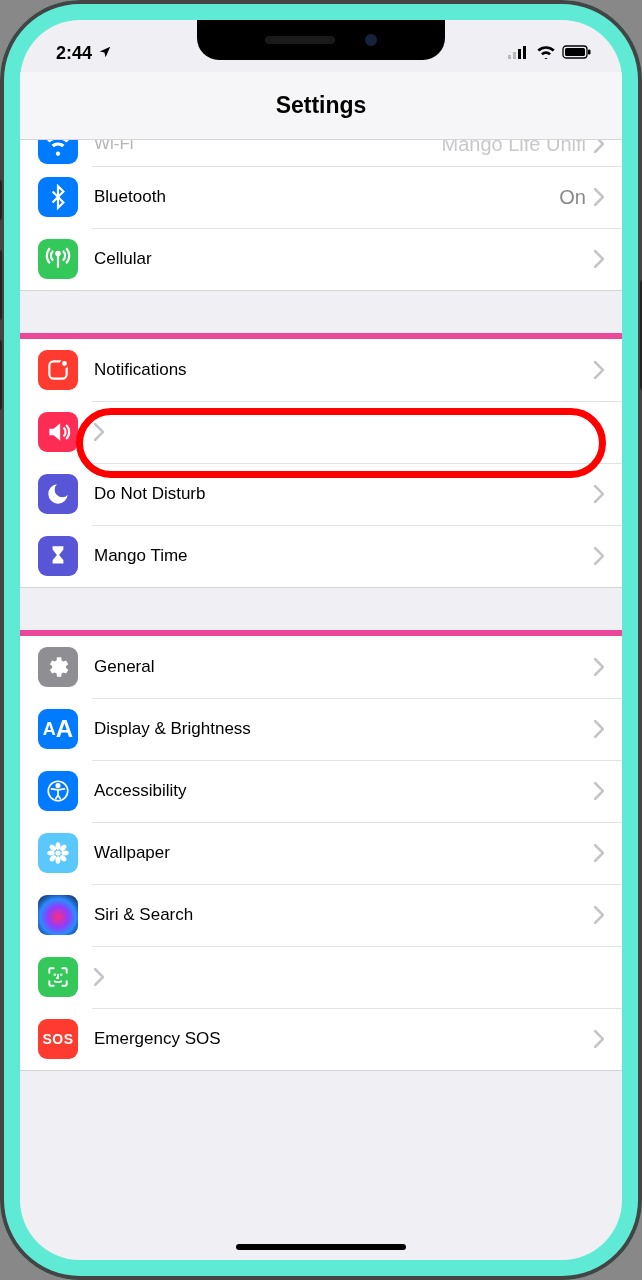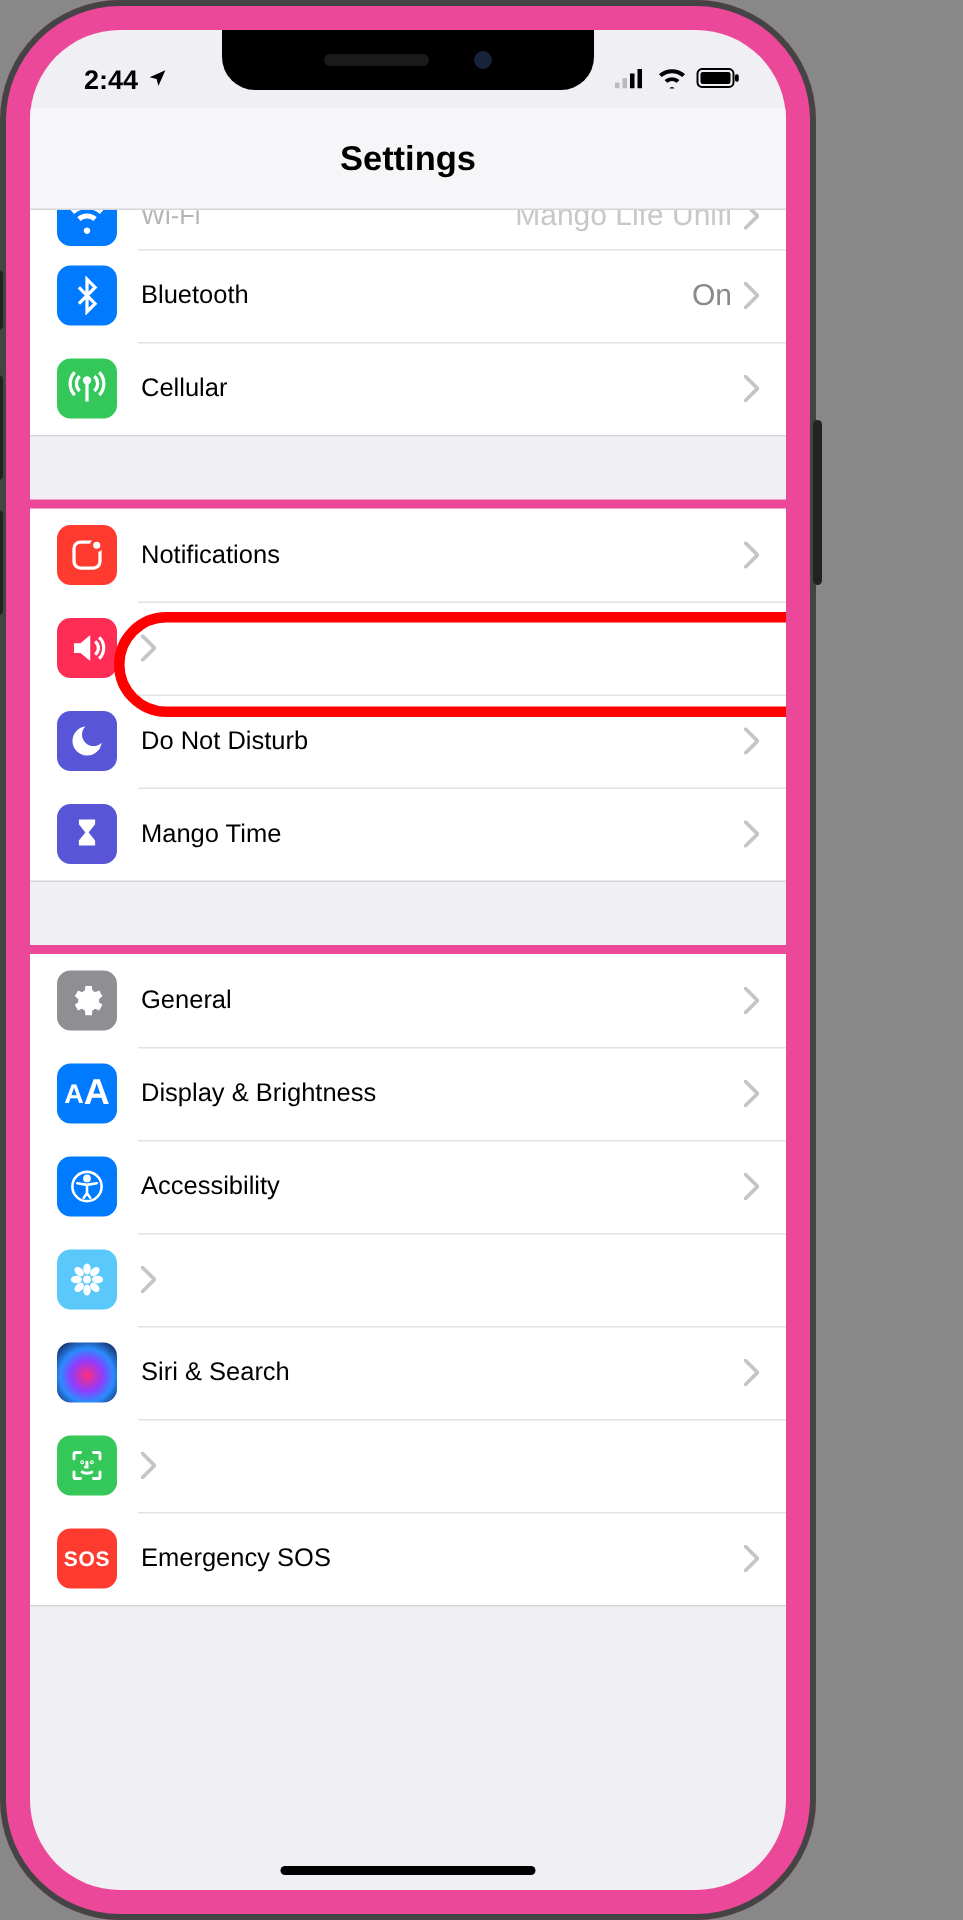--- a/index.html
+++ b/index.html
@@ -8,22 +8,22 @@
     background: #888;
     width: 642px;
     height: 1280px;
     position: relative;
     overflow: hidden;
   }
   
   .device {
     position: absolute;
     left: 0; top: 0;
-    width: 544px; height: 1280px;
-    background: #ec4899;
+    width: 642px; height: 1280px;
+    background: #5eead4;
     border-radius: 80px;
     box-shadow: inset 0 0 0 4px #444;
     padding: 20px;
   }
   .screen {
     width: 100%;
     height: 100%;
     background: #efeff4;
     border-radius: 60px;
     overflow: hidden;
@@ -367,20 +367,21 @@
                   <ellipse cx="12" cy="18.5" rx="2.3" ry="3.4"></ellipse>
                   <ellipse cx="5.5" cy="12" rx="3.4" ry="2.3"></ellipse>
                   <ellipse cx="18.5" cy="12" rx="3.4" ry="2.3"></ellipse>
                   <ellipse cx="7.2" cy="7.2" rx="2.3" ry="3.4" transform="rotate(-45 7.2 7.2)"></ellipse>
                   <ellipse cx="16.8" cy="16.8" rx="2.3" ry="3.4" transform="rotate(-45 16.8 16.8)"></ellipse>
                   <ellipse cx="16.8" cy="7.2" rx="2.3" ry="3.4" transform="rotate(45 16.8 7.2)"></ellipse>
                   <ellipse cx="7.2" cy="16.8" rx="2.3" ry="3.4" transform="rotate(45 7.2 16.8)"></ellipse>
                 </g>
               </svg>
           </span>
+          <span class="label">Wallpaper</span>
           <span class="chevron">
               <svg width="10" height="18" viewBox="0 0 10 18">
                 <path d="M1 1 L9 9 L1 17" stroke="#c5c5c9" stroke-width="2.5" fill="none" stroke-linecap="round"></path>
               </svg>
             </span>
         </div>
         <div class="row">
           <span class="icon" style="background:radial-gradient(circle at 50% 55%, #ff2d7a 0%, #8f3cff 35%, #2b8cff 60%, #0b1033 100%)">
             <svg viewBox="0 0 24 24">
                 <circle cx="12" cy="12" r="8" fill="none"></circle>

